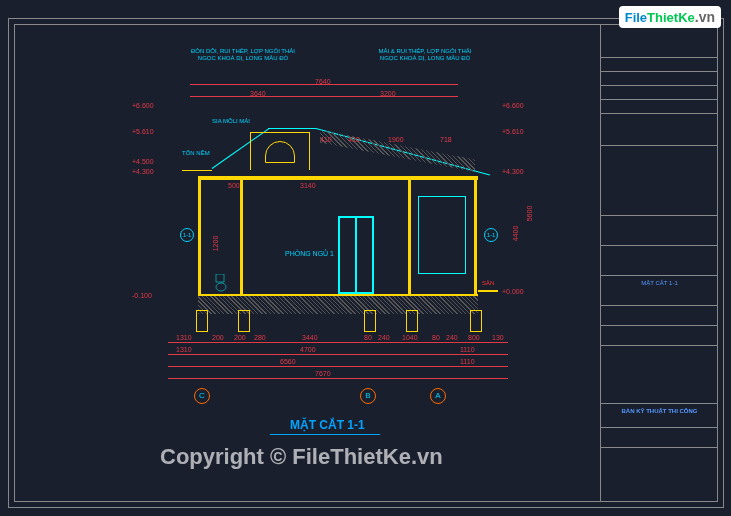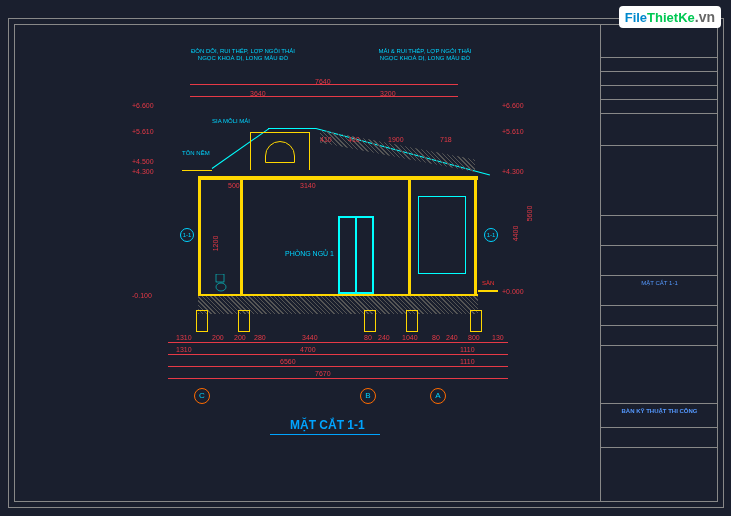--- a/index.html
+++ b/index.html
@@ -171,13 +171,14 @@
     <div class="tb-row" style="height:58px"></div>
     <div class="tb-row tb-blue" style="height:24px;font-weight:bold">BẢN KỸ THUẬT THI CÔNG</div>
     <div class="tb-row" style="height:20px"></div>
     <div class="tb-row" style="height:20px;border-bottom:none"></div>
   </div>
 
   <div class="logo">
     <span class="f">File</span><span class="t">ThietKe</span><span class="v">.vn</span>
   </div>
 
+  <div class="watermark">Copyright © FileThietKe.vn</div>
 </div>
 
 </body></html>

